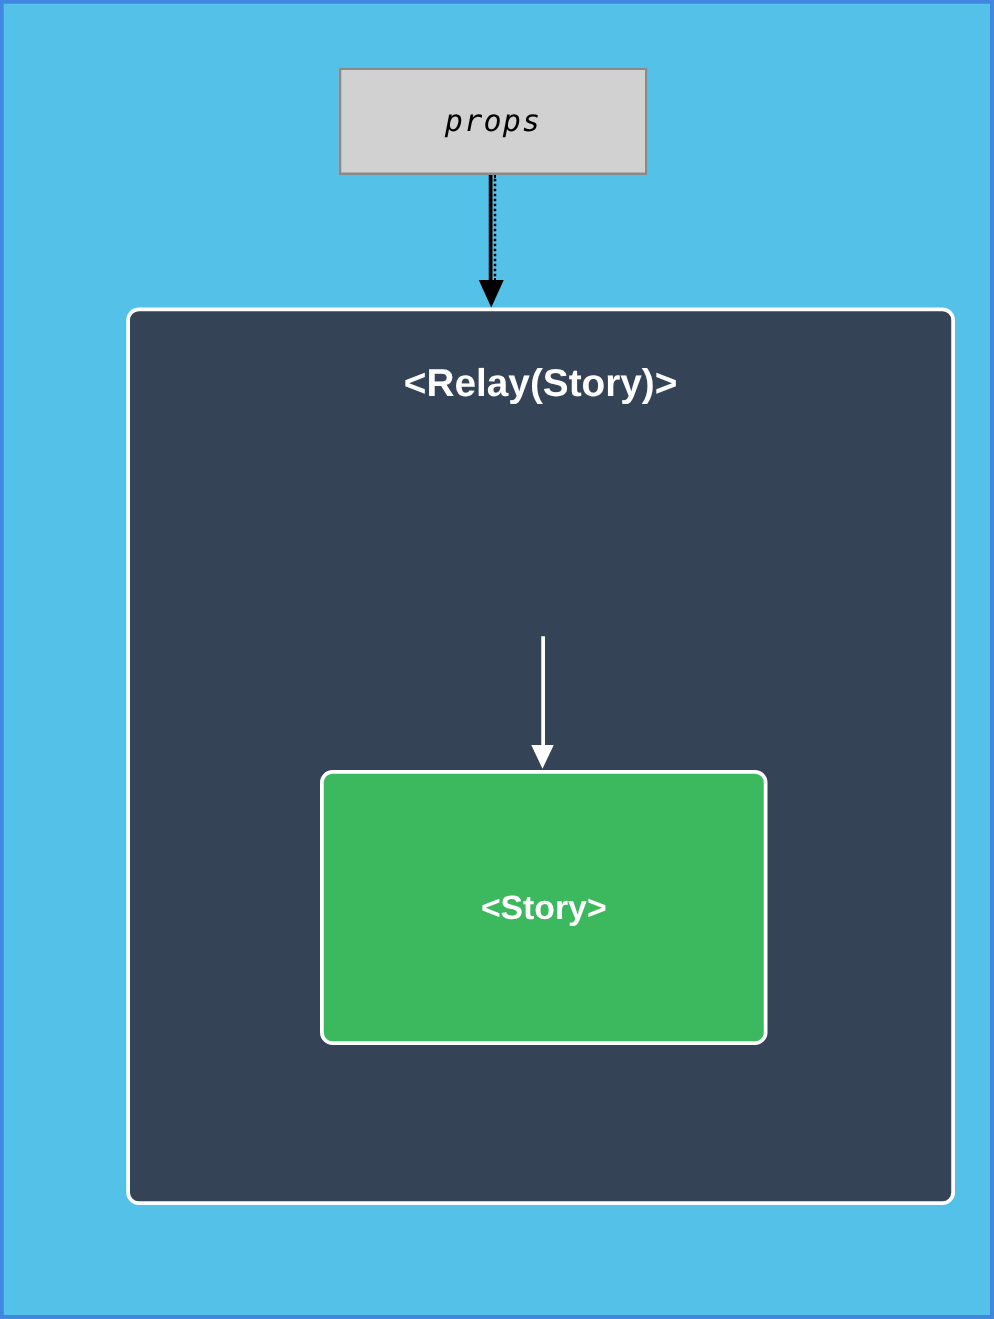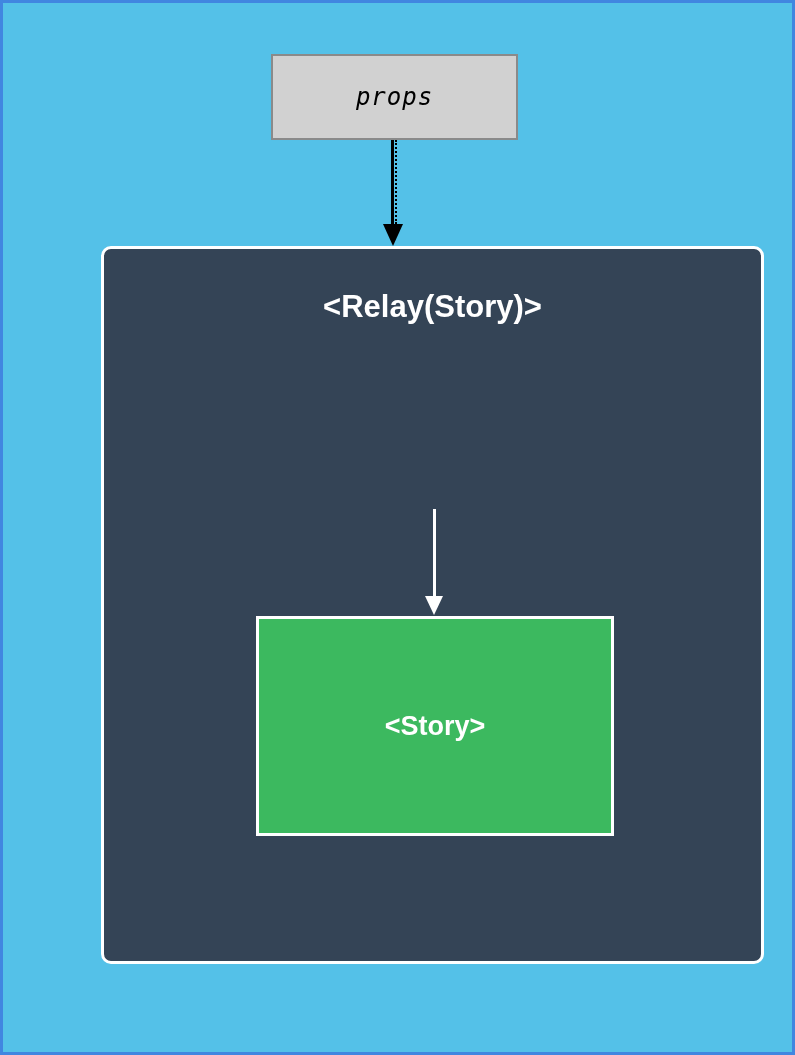--- a/index.html
+++ b/index.html
@@ -97,21 +97,21 @@
     border-left: 9px solid transparent;
     border-right: 9px solid transparent;
     border-top: 19px solid var(--arrow-white);
   }
   .story-box {
     position: absolute;
     left: 152px; top: 367px;
     width: 358px; height: 220px;
     background: var(--story-fill);
     border: 3px solid var(--container-border);
-    border-radius: 0;
+    border-radius: 10px;
     display: flex;
     align-items: center;
     justify-content: center;
   }
   .story-label {
     font-weight: bold;
     font-size: 27px;
     color: var(--title-text);
   }
 </style>

